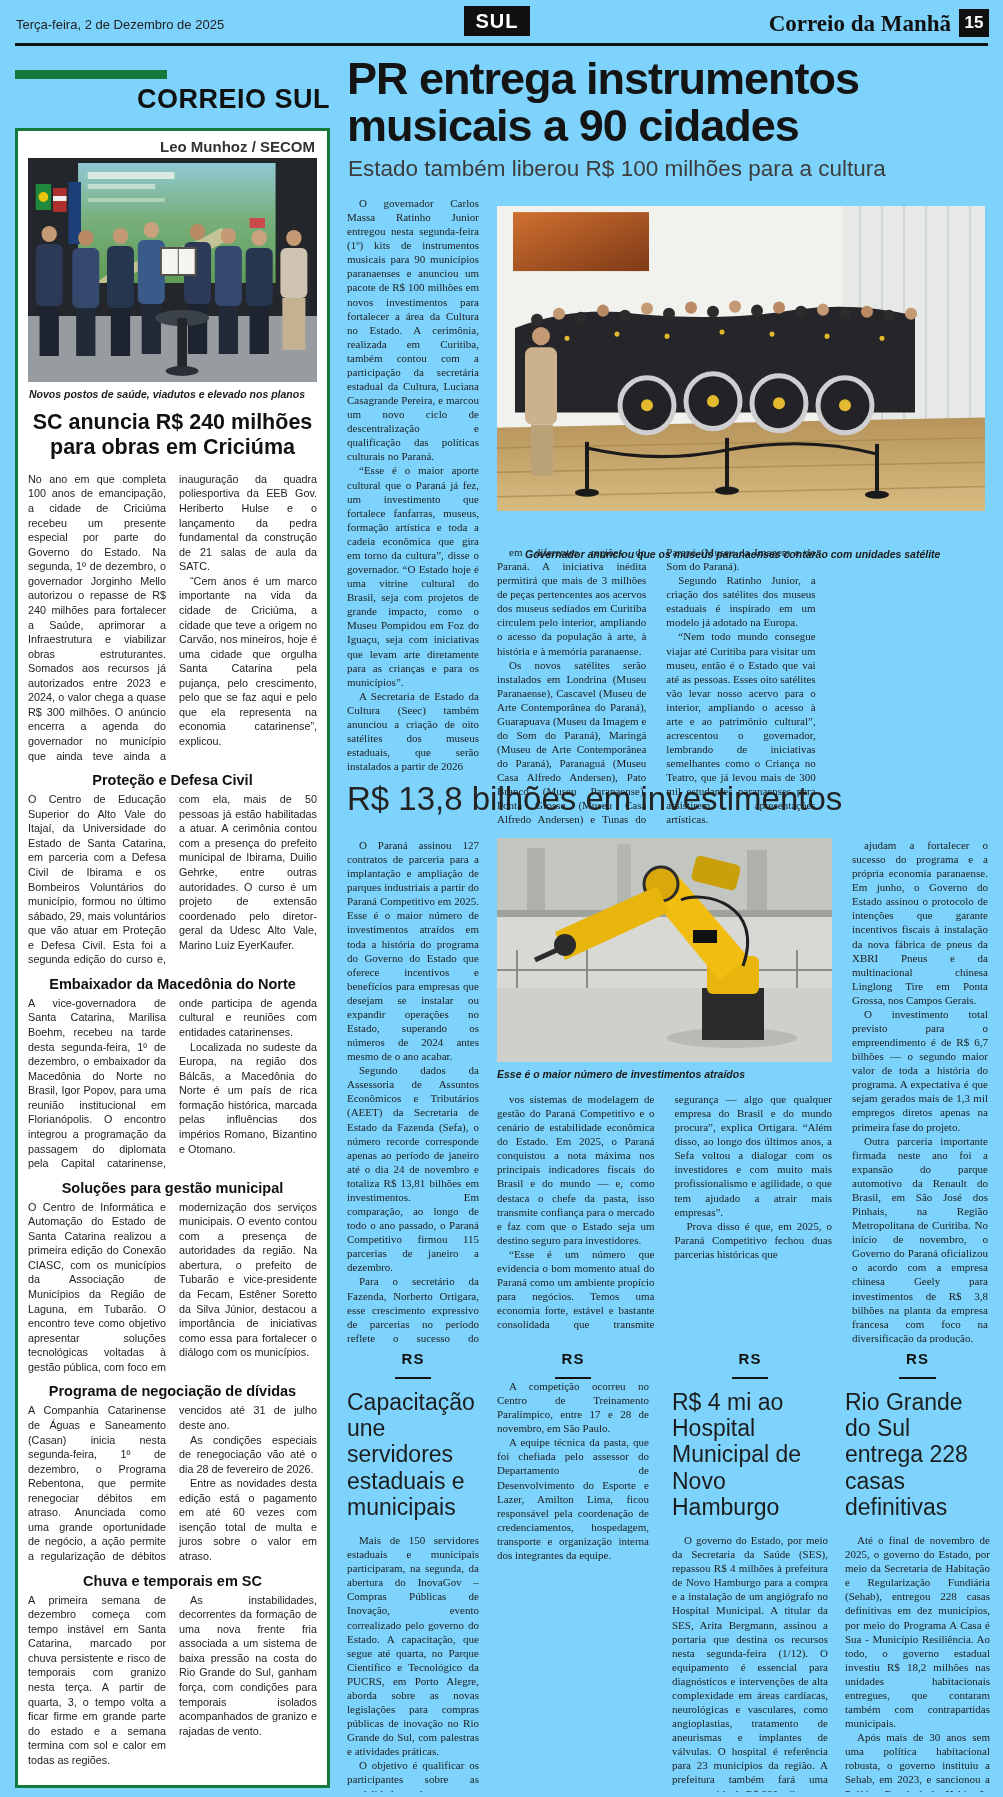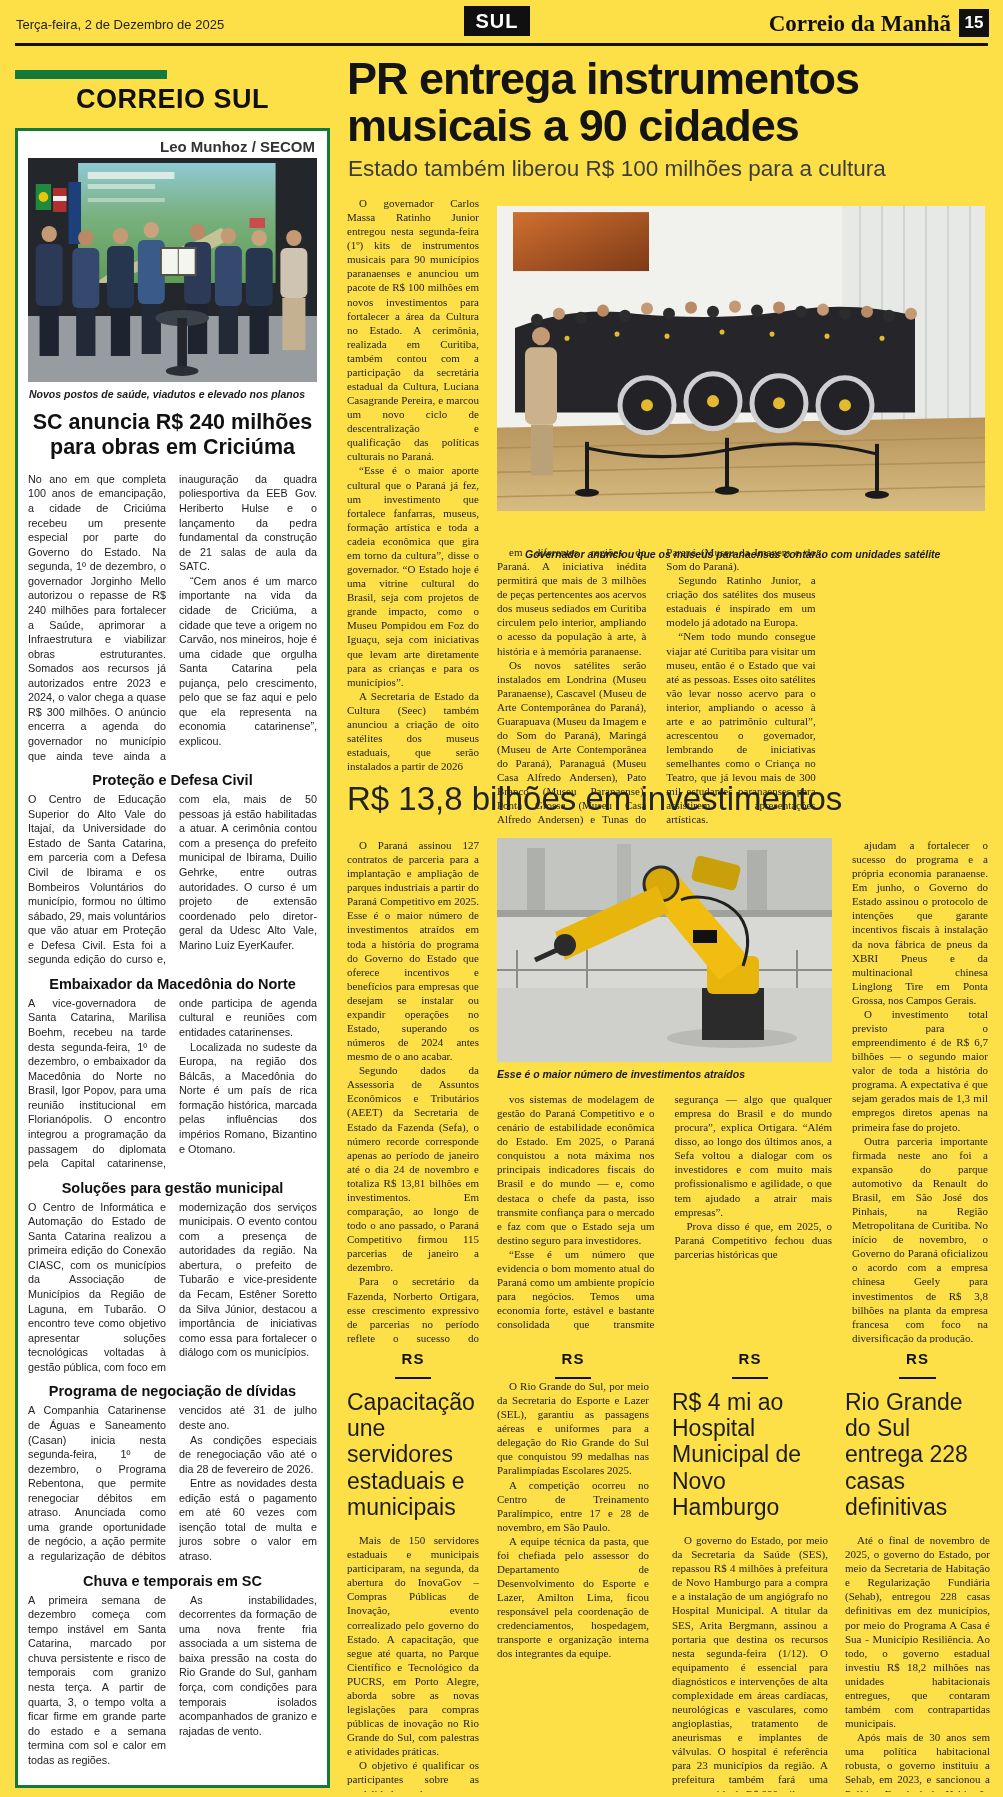--- a/index.html
+++ b/index.html
@@ -1,30 +1,30 @@
 <!DOCTYPE html>
 <html lang="pt-BR"><head>
 <meta charset="utf-8">
 <style>
   * { margin:0; padding:0; box-sizing:border-box; }
   body { background:#e9e9e7; font-family:"Liberation Sans", sans-serif; }
-  .page { position:relative; width:1003px; height:1797px; margin:0 auto; background:#fde047; overflow:hidden; color:#1a1a1a; }
+  .page { position:relative; width:1003px; height:1797px; margin:0 auto; background:#7dd3fc; overflow:hidden; color:#1a1a1a; }
 
   
   .date { position:absolute; left:16px; top:17px; font-size:13px; color:#222; }
   .section-box { position:absolute; left:464px; top:6px; width:66px; height:30px; background:#101010; color:#fff;
                  font-weight:bold; font-size:20px; display:flex; align-items:center; justify-content:center; letter-spacing:1px; }
   .masthead { position:absolute; right:52px; top:11px; font-family:"Liberation Serif", serif; font-weight:bold; font-size:23px; color:#111; }
   .pagenum-box { position:absolute; right:14px; top:9px; width:30px; height:28px; background:#101010; color:#fff;
                  font-weight:bold; font-size:17px; display:flex; align-items:center; justify-content:center; }
   .header-rule { position:absolute; left:15px; top:43px; width:973px; height:3px; background:#111; }
 
   
   .rail-bar { position:absolute; left:15px; top:70px; width:152px; height:9px; background:#147a3c; }
-  .rail-brand { position:absolute; left:15px; top:84px; width:315px; text-align:center; font-weight:bold; font-size:27px; letter-spacing:.5px; color:#111; }
+  .rail-brand { position:absolute; left:15px; top:84px; width:315px; text-align:right; font-weight:bold; font-size:27px; letter-spacing:.5px; color:#111; }
   .rail-box { position:absolute; left:15px; top:128px; width:315px; height:1660px; border:3px solid #147a3c; background:#fff;
               padding:5px 10px 8px; overflow:hidden; }
   .rail-credit { text-align:right; font-size:15px; font-weight:bold; color:#333; margin:2px 2px 3px; }
   .rail-photo { width:100%; height:224px; display:block; }
   .rail-caption { font-size:10.5px; font-weight:bold; font-style:italic; color:#1b1b1b; margin:6px 1px 10px; }
   .rail-headline { text-align:center; font-weight:bold; font-size:21.5px; line-height:1.16; margin:4px 2px 12px; color:#111; }
   .rail-sec h3 { text-align:center; font-weight:bold; font-size:14.5px; margin:9px 0 4px; color:#111; }
   .rail-cols { column-count:2; column-gap:13px; }
   .rail-cols p { font-size:10.8px; line-height:1.35; text-align:justify; hyphens:auto; color:#222; }
   .rail-cols p + p { text-indent:11px; }
@@ -343,21 +343,20 @@
 
   <div class="brief b1 serif">
     <div class="kicker-wrap"><span class="kicker">RS</span></div>
     <h2>Capacitação une servidores estaduais e municipais</h2>
     <p>Mais de 150 servidores estaduais e municipais participaram, na segunda, da abertura do InovaGov – Compras Públicas de Inovação, evento correalizado pelo governo do Estado. A capacitação, que segue até quarta, no Parque Científico e Tecnológico da PUCRS, em Porto Alegre, aborda sobre as novas legislações para compras públicas de inovação no Rio Grande do Sul, com palestras e atividades práticas.</p>
     <p>O objetivo é qualificar os participantes sobre as modalidades de compras públicas de inovação previstas na Nova Lei de Licitações e no Marco Legal das Startups e do Empreendedorismo Inovador.</p>
   </div>
 
   <div class="brief b2 serif">
     <div class="kicker-wrap"><span class="kicker">RS</span></div>
-    <p>O Rio Grande do Sul, por meio da Secretaria do Esporte e Lazer (SEL), garantiu as passagens aéreas e uniformes para a delegação do Rio Grande do Sul que conquistou 99 medalhas nas Paralimpíadas Escolares 2025.</p>
     <p>A competição ocorreu no Centro de Treinamento Paralímpico, entre 17 e 28 de novembro, em São Paulo.</p>
     <p>A equipe técnica da pasta, que foi chefiada pelo assessor do Departamento de Desenvolvimento do Esporte e Lazer, Amilton Lima, ficou responsável pela coordenação de credenciamentos, hospedagem, transporte e organização interna dos integrantes da equipe.</p>
   </div>
 
   <div class="brief b3 serif">
     <div class="kicker-wrap"><span class="kicker">RS</span></div>
     <h2>R$ 4 mi ao Hospital Municipal de Novo Hamburgo</h2>
     <p>O governo do Estado, por meio da Secretaria da Saúde (SES), repassou R$ 4 milhões à prefeitura de Novo Hamburgo para a compra e a instalação de um angiógrafo no Hospital Municipal. A titular da SES, Arita Bergmann, assinou a portaria que destina os recursos nesta segunda-feira (1/12). O equipamento é essencial para diagnósticos e intervenções de alta complexidade em áreas cardíacas, neurológicas e vasculares, como angioplastias, tratamento de aneurismas e implantes de válvulas. O hospital é referência para 23 municípios da região. A prefeitura também fará uma contrapartida de R$ 880 mil.</p>
   </div>
 

